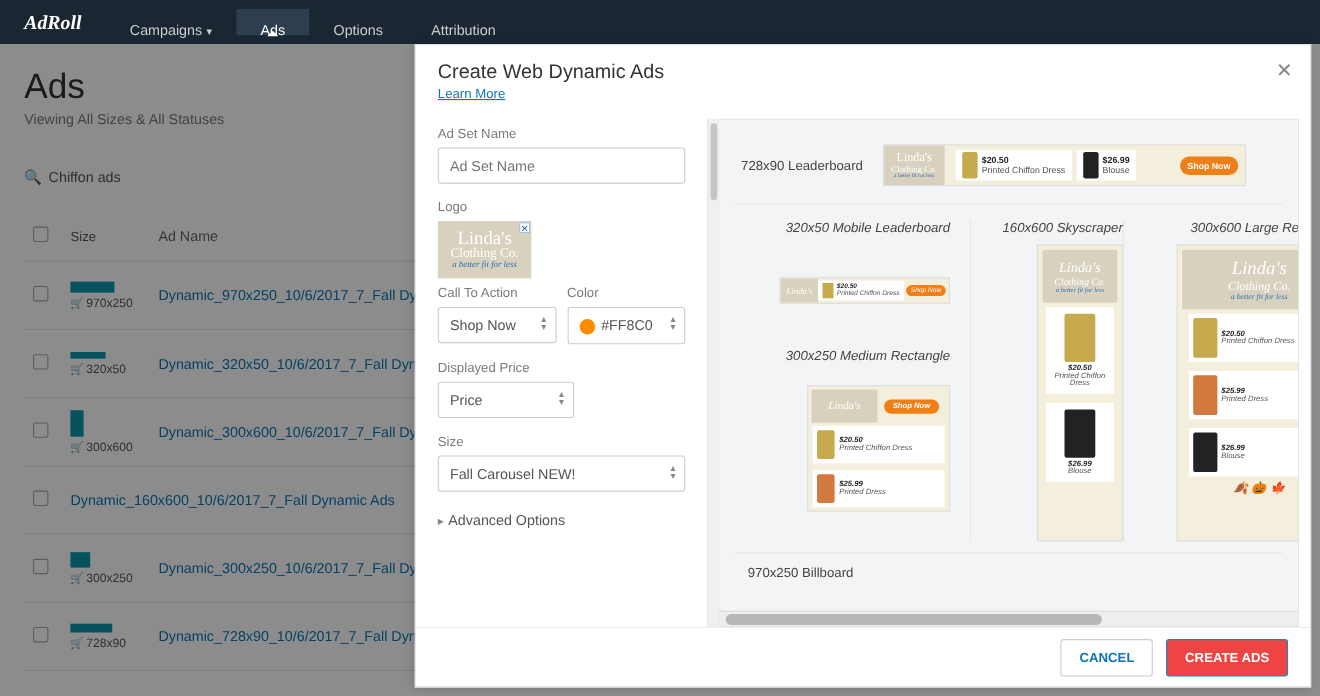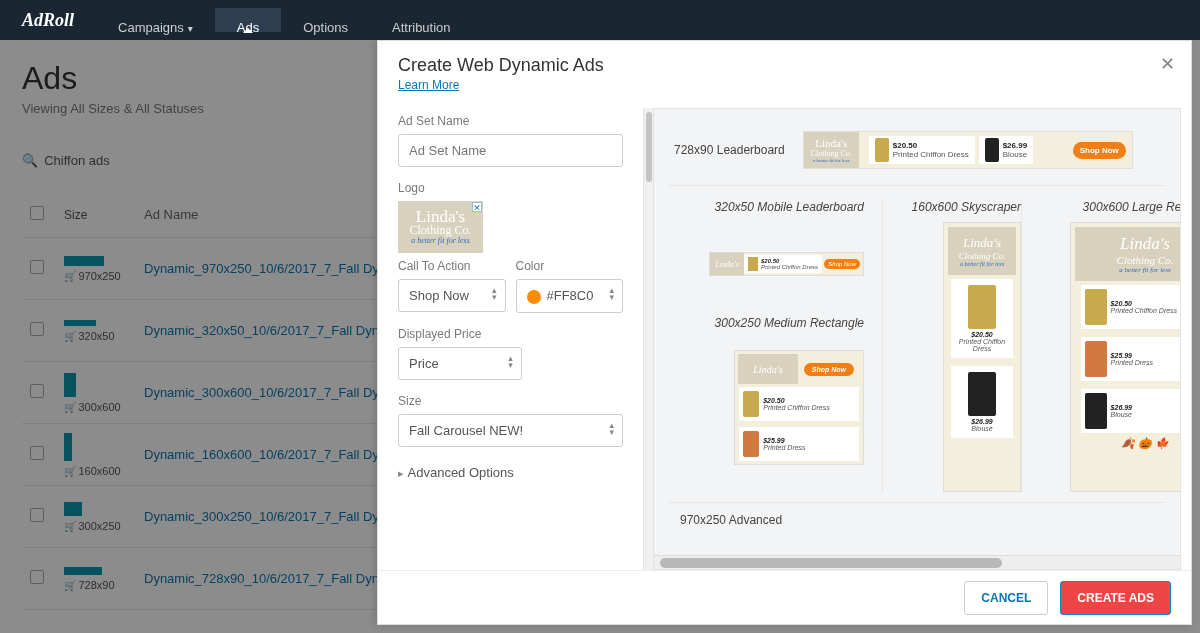--- a/index.html
+++ b/index.html
@@ -189,26 +189,20 @@
           <div class="col-size">
             <div>
               <span class="szthumb" style="width:12px;height:24px"></span>
               <span class="szlabel"><span class="sm-cart">🛒</span>300x600</span>
             </div>
           </div>
           <div class="col-name">Dynamic_300x600_10/6/2017_7_Fall Dynamic Ads</div>
         </div>
         <div class="trow">
           <div class="col-check"><span class="chk"></span></div>
-          <div class="col-size">
-            <div>
-              <span class="szthumb" style="width:8px;height:28px"></span>
-              <span class="szlabel"><span class="sm-cart">🛒</span>160x600</span>
-            </div>
-          </div>
           <div class="col-name">Dynamic_160x600_10/6/2017_7_Fall Dynamic Ads</div>
         </div>
         <div class="trow">
           <div class="col-check"><span class="chk"></span></div>
           <div class="col-size">
             <div>
               <span class="szthumb" style="width:18px;height:14px"></span>
               <span class="szlabel"><span class="sm-cart">🛒</span>300x250</span>
             </div>
           </div>
@@ -405,21 +399,21 @@
                   <div class="meta">
                     <div class="pr">$26.99</div>
                     <div class="pn">Blouse</div>
                   </div>
                 </div>
               <div class="deco">🍂 🎃 🍁</div>
             </div>
           </div>
         </div>
 
-        <div class="billrow">970x250 Advanced</div>
+        <div class="billrow">970x250 Billboard</div>
 
       </div>
       <div class="preview-scroll-x">
           <div class="thumb"></div>
         </div>
     </div>
 
   </div>
 
   <div class="mfoot">

